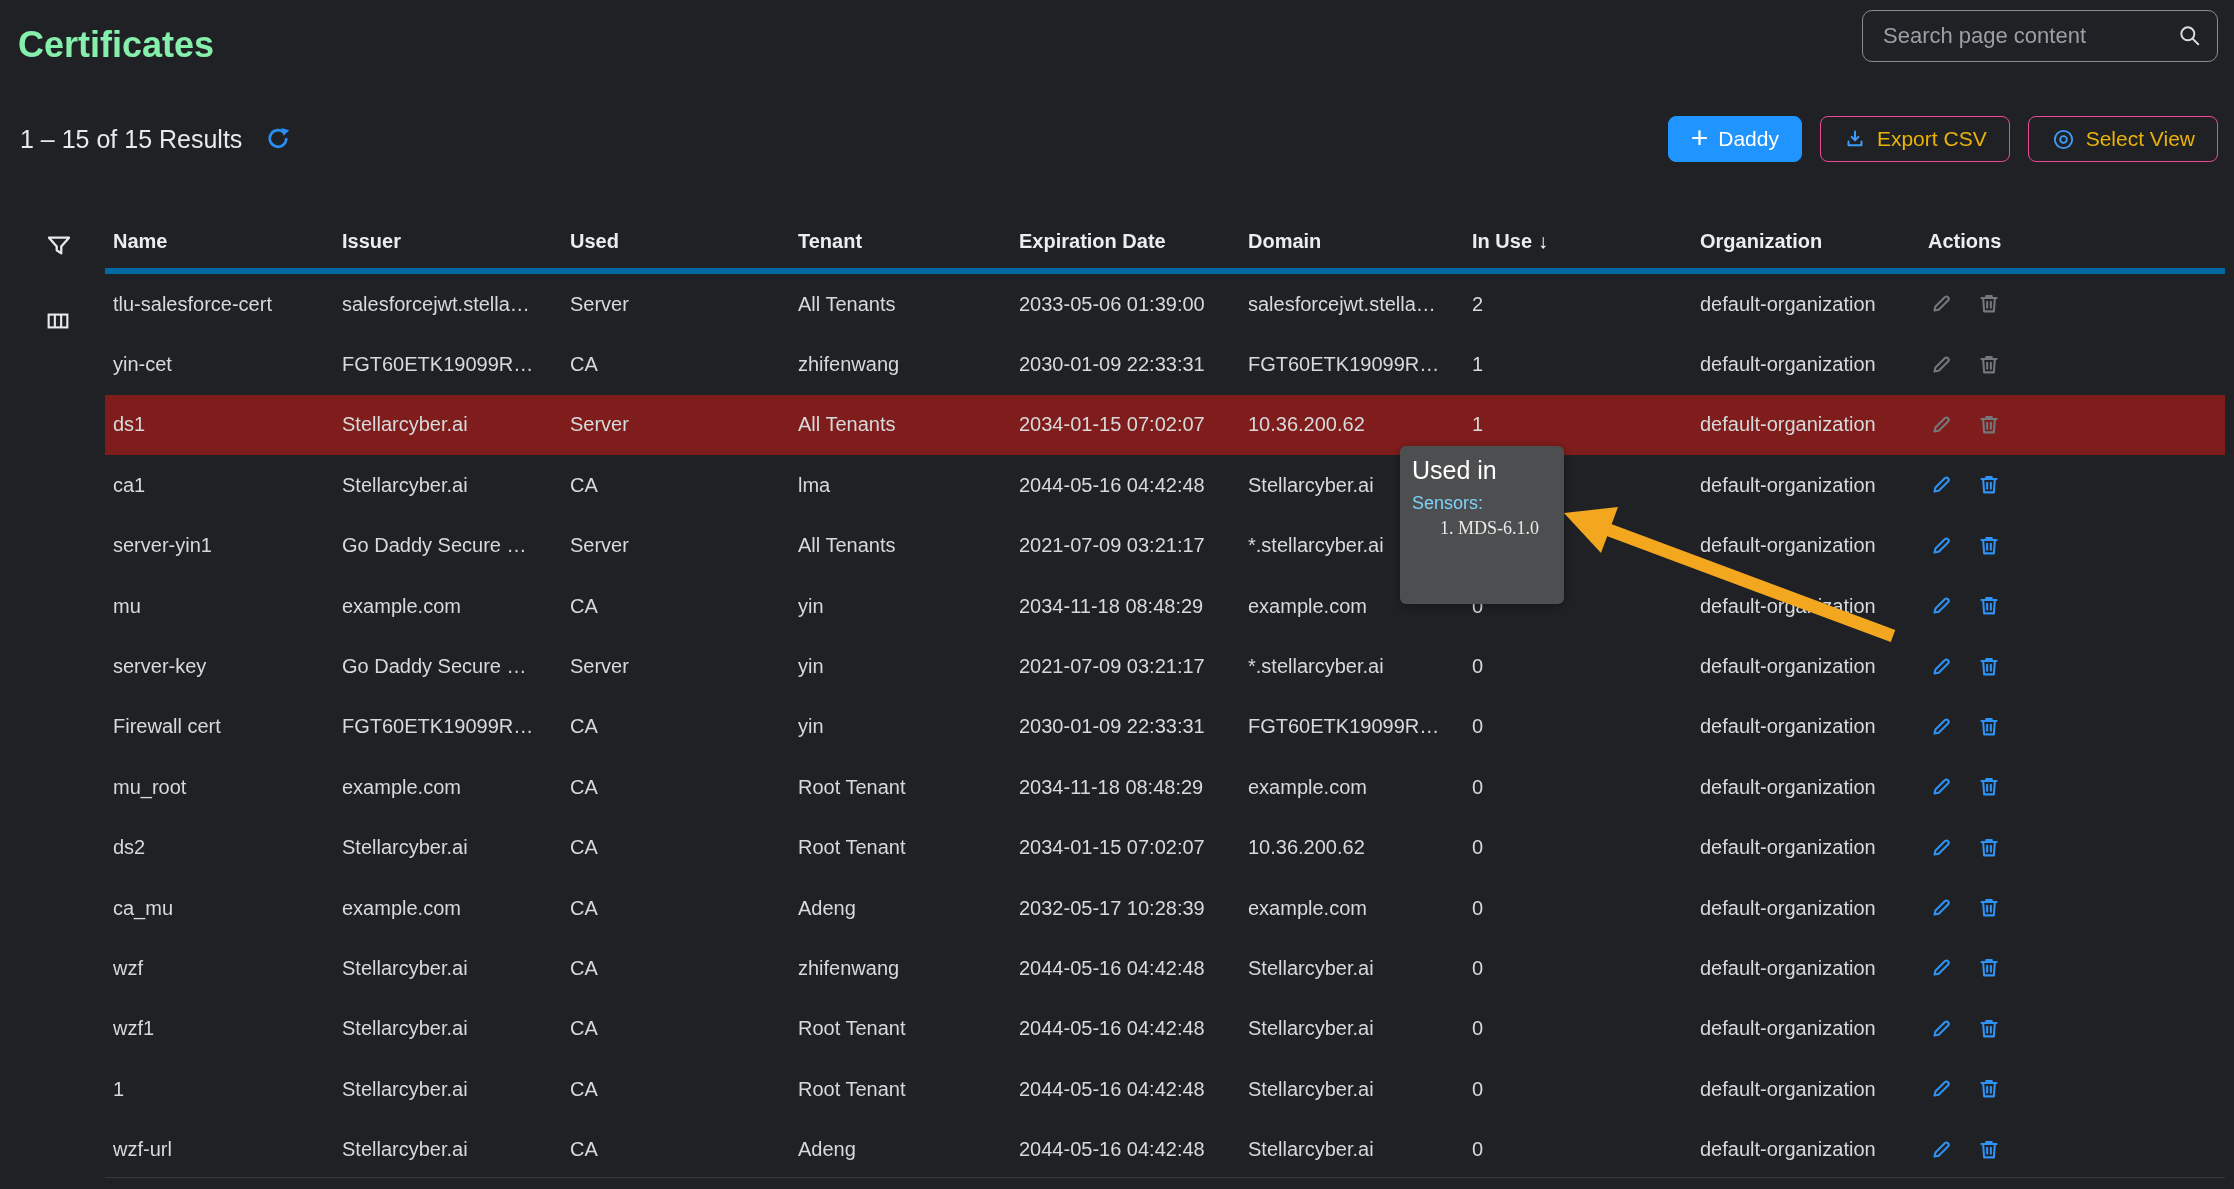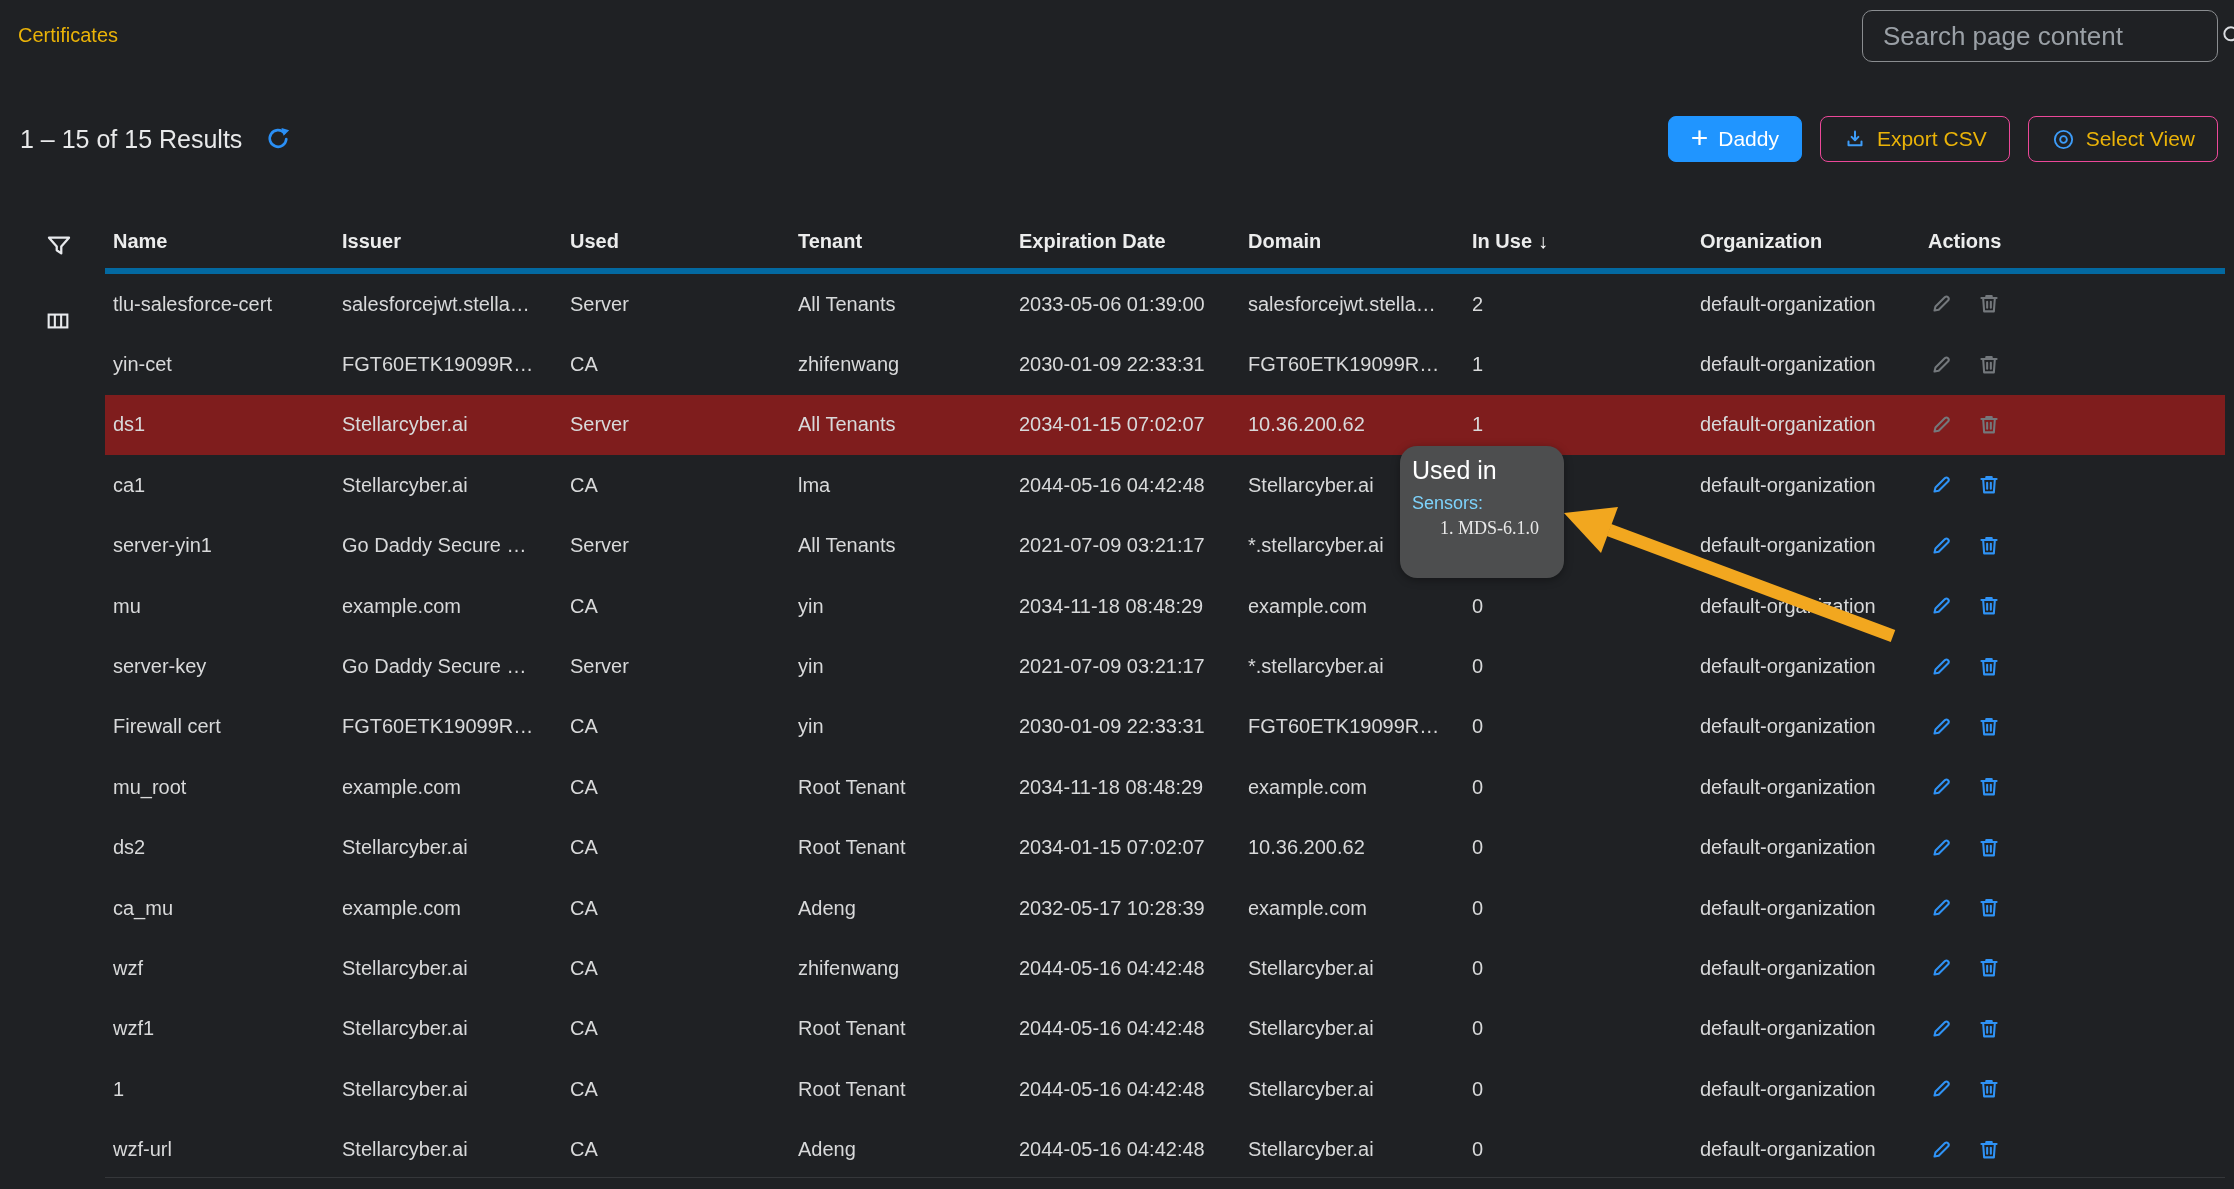--- a/index.html
+++ b/index.html
@@ -10,35 +10,35 @@
     overflow: hidden;
     font-family: "Liberation Sans", "DejaVu Sans", sans-serif;
     color: #d8d9da;
     -webkit-font-smoothing: antialiased;
   }
   svg { display: block; }
 
   
   .page-title {
     position: absolute; left: 18px; top: 24px;
-    font-size: 20px; font-weight: 400; color: #eab308;
+    font-size: 36px; font-weight: 700; color: #86efac;
   }
 
   
   .search-box {
     position: absolute; top: 10px; right: 16px;
     width: 356px; height: 52px;
     border: 1px solid #8a8d90; border-radius: 10px;
     display: flex; align-items: center;
     box-sizing: border-box; padding: 0 14px 0 18px;
     background: transparent;
   }
   .search-box input {
     flex: 1; background: transparent; border: none; outline: none;
-    font-size: 26px; color: #e8eaed;
+    font-size: 22px; color: #e8eaed;
     font-family: "Liberation Sans", "DejaVu Sans", sans-serif;
   }
   .search-box input::placeholder { color: #9aa0a6; }
 
   
   .toolbar {
     position: absolute; top: 116px; left: 20px; right: 16px; height: 46px;
     display: flex; align-items: center; justify-content: space-between;
   }
   .results-group { display: flex; align-items: flex-start; gap: 22px; }
@@ -87,22 +87,22 @@
   .icon-btn { cursor: pointer; color: #2f93f6; }
   .icon-btn.dimmed { color: #74787c; }
 
   .bottom-line {
     position: absolute; left: 105px; right: 9px; top: 1177px;
     border-top: 1px solid #35373a;
   }
 
   
   .tooltip {
-    position: absolute; left: 1400px; top: 446px; width: 164px; height: 132px;
-    background: #4d4e4f; border-radius: 17px; z-index: 40;
+    position: absolute; left: 1400px; top: 446px; width: 164px; height: 158px;
+    background: #4d4e4f; border-radius: 6px; z-index: 40;
     box-sizing: border-box; padding: 10px 12px;
     box-shadow: 0 2px 8px rgba(0,0,0,0.35);
   }
   .tooltip-title { font-size: 25px; color: #ffffff; margin-bottom: 8px; }
   .tooltip-label { font-size: 18px; color: #7dd3fc; margin-bottom: 4px; }
   .tooltip-item { font-size: 18px; color: #e9e9e9; padding-left: 28px; font-family: Liberation Serif, serif; }
 
   
   .arrow-overlay {
     position: absolute; left: 0; top: 0; z-index: 60; pointer-events: none;

